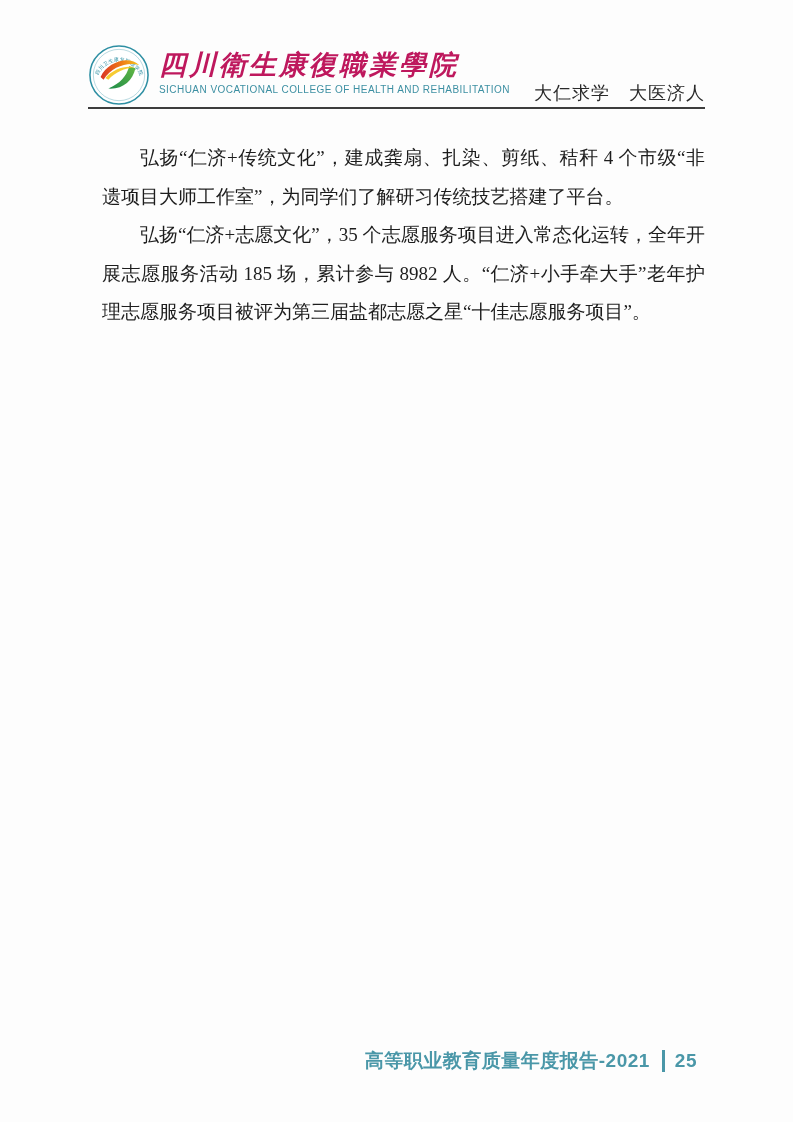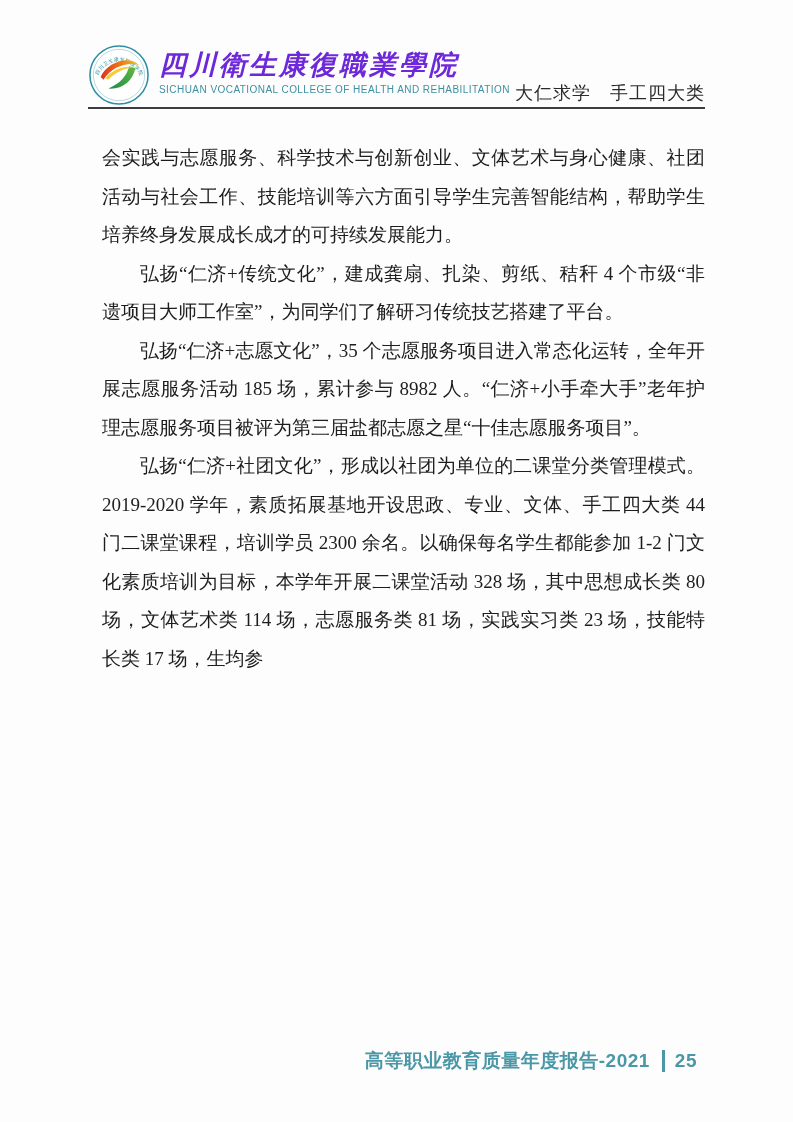--- a/index.html
+++ b/index.html
@@ -10,21 +10,21 @@
   }
   
   .header{
     position:absolute;left:88px;right:88px;top:44px;height:63px;
     border-bottom:2px solid #3d3d3d;
   }
   .logo-row{display:flex;align-items:flex-start;gap:9px;}
   .emblem{width:62px;height:62px;flex:0 0 auto;}
   .title-stack{padding-top:7px;}
   .title-zh{
-    font-size:27px;line-height:1.1;color:#6d28d9;font-weight:bold;font-style:italic;
+    font-size:27px;line-height:1.1;color:#be185d;font-weight:bold;font-style:italic;
     letter-spacing:3px;white-space:nowrap;
   }
   .title-en{
     font-size:10px;color:#3c8fa2;letter-spacing:0.45px;margin-top:3px;
     font-family:Liberation Sans, sans-serif;white-space:nowrap;
   }
   .motto{
     position:absolute;right:0;bottom:2px;font-size:18px;color:#2a2a2a;
     font-family:"Liberation Sans",sans-serif;letter-spacing:1px;white-space:pre;
   }
@@ -71,28 +71,26 @@
         </text>
         <path d="M13 34 C 20 19, 42 11, 53 22 C 43 18, 25 22, 16 37 Z" fill="url(#gWing)"></path>
         <path d="M49 25 C 46 38, 36 47, 21 46 C 33 41, 40 33, 42.5 23 Z" fill="url(#gTail)"></path>
         <path d="M18 35 C 26 26, 38 22, 48 24 C 38 25, 28 29, 21 37 Z" fill="#f6c51c" opacity="0.9"></path>
       </svg>
       <div class="title-stack">
         <div class="title-zh">四川衛生康復職業學院</div>
         <div class="title-en">SICHUAN VOCATIONAL COLLEGE OF HEALTH AND REHABILITATION</div>
       </div>
     </div>
-    <div class="motto">大仁求学　手工四大类</div>
+    <div class="motto">大仁求学　大医济人</div>
   </div>
 
   <div class="body-text">
-    <p>会实践与志愿服务、科学技术与创新创业、文体艺术与身心健康、社团活动与社会工作、技能培训等六方面引导学生完善智能结构，帮助学生培养终身发展成长成才的可持续发展能力。</p>
     <p class="indent">弘扬“仁济+传统文化”，建成龚扇、扎染、剪纸、秸秆 4 个市级“非遗项目大师工作室”，为同学们了解研习传统技艺搭建了平台。</p>
     <p class="indent">弘扬“仁济+志愿文化”，35 个志愿服务项目进入常态化运转，全年开展志愿服务活动 185 场，累计参与 8982 人。“仁济+小手牵大手”老年护理志愿服务项目被评为第三届盐都志愿之星“十佳志愿服务项目”。</p>
-    <p class="indent">弘扬“仁济+社团文化”，形成以社团为单位的二课堂分类管理模式。2019-2020 学年，素质拓展基地开设思政、专业、文体、手工四大类 44 门二课堂课程，培训学员 2300 余名。以确保每名学生都能参加 1-2 门文化素质培训为目标，本学年开展二课堂活动 328 场，其中思想成长类 80 场，文体艺术类 114 场，志愿服务类 81 场，实践实习类 23 场，技能特长类 17 场，生均参</p>
   </div>
 
   <div class="footer">
     <span>高等职业教育质量年度报告-2021</span>
     <span class="footer-sep"></span>
     <span>25</span>
   </div>
 
 </div>
 

